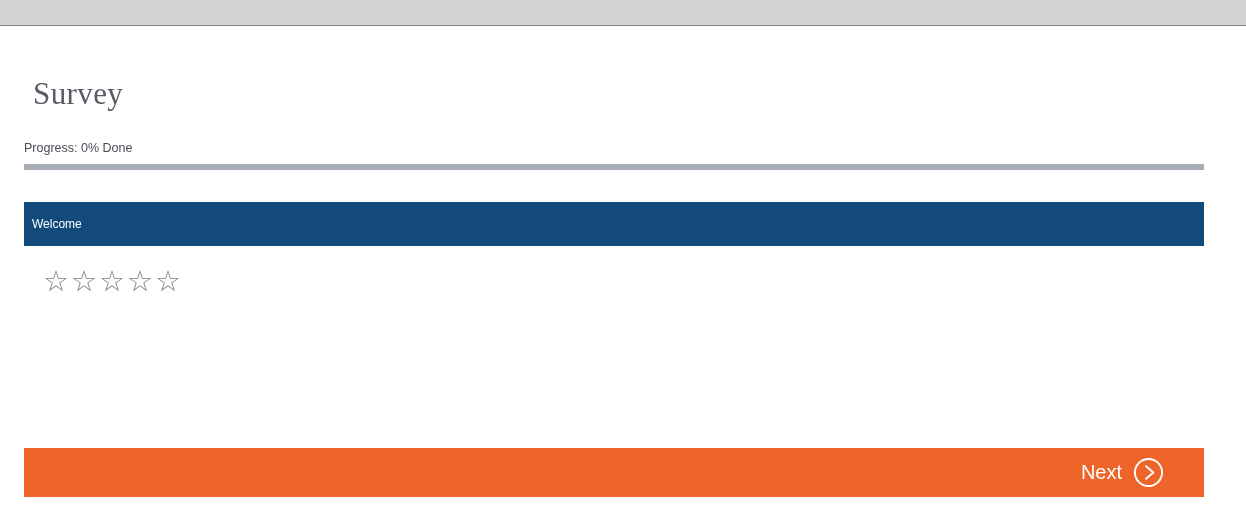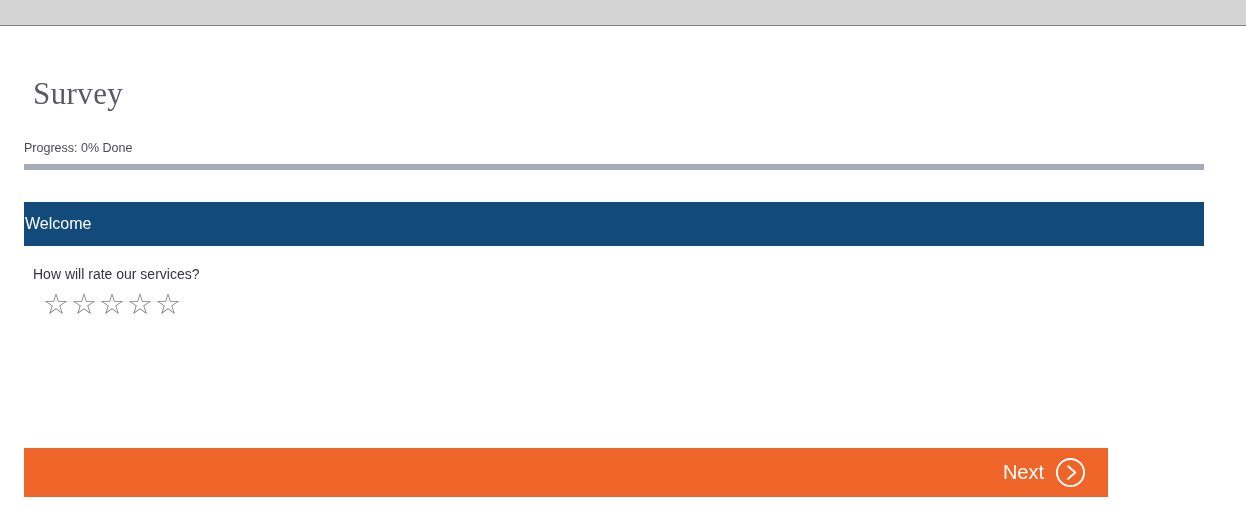--- a/index.html
+++ b/index.html
@@ -76,23 +76,23 @@
     left: 24px;
     top: 202px;
     width: 1180px;
     height: 44px;
     background: #114a7b;
     display: flex;
     align-items: center;
   }
   #panel-header-title {
     color: #ffffff;
-    font-size: 16px;
+    font-size: 12px;
     font-weight: 400;
-    padding-left: 1px;
+    padding-left: 8px;
   }
 
   #question-block {
     position: absolute;
     left: 33px;
     top: 266px;
     width: 1160px;
   }
   #question-title {
     font-size: 14px;
@@ -111,27 +111,27 @@
     cursor: pointer;
     font-family: "DejaVu Sans", sans-serif;
     user-select: none;
   }
 
   
   #nav-bar {
     position: absolute;
     left: 24px;
     top: 448px;
-    width: 1084px;
+    width: 1180px;
     height: 49px;
     background: #ef6428;
     display: flex;
     align-items: center;
     justify-content: flex-end;
-    padding-right: 22px;
+    padding-right: 40px;
     box-sizing: border-box;
   }
   #next-button {
     display: flex;
     align-items: center;
     gap: 11px;
     cursor: pointer;
   }
   #next-label {
     color: #ffffff;
@@ -166,21 +166,20 @@
 
 <div id="progress-track" style="background: rgb(166, 172, 181);">
   <div id="progress-fill" style="width: 0%;"></div>
 </div>
 
 <div id="panel-header" style="background: rgb(17, 74, 123);">
   <span id="panel-header-title">Welcome</span>
 </div>
 
 <div id="question-block">
-  <div id="question-title">How will rate our services?</div>
   <div id="rating-stars">
     <span class="star" style="color: rgb(128, 128, 136);">☆</span>
     <span class="star" style="color: rgb(128, 128, 136);">☆</span>
     <span class="star" style="color: rgb(128, 128, 136);">☆</span>
     <span class="star" style="color: rgb(128, 128, 136);">☆</span>
     <span class="star" style="color: rgb(128, 128, 136);">☆</span>
   </div>
 </div>
 
 <div id="nav-bar" style="background: rgb(239, 100, 40);">

